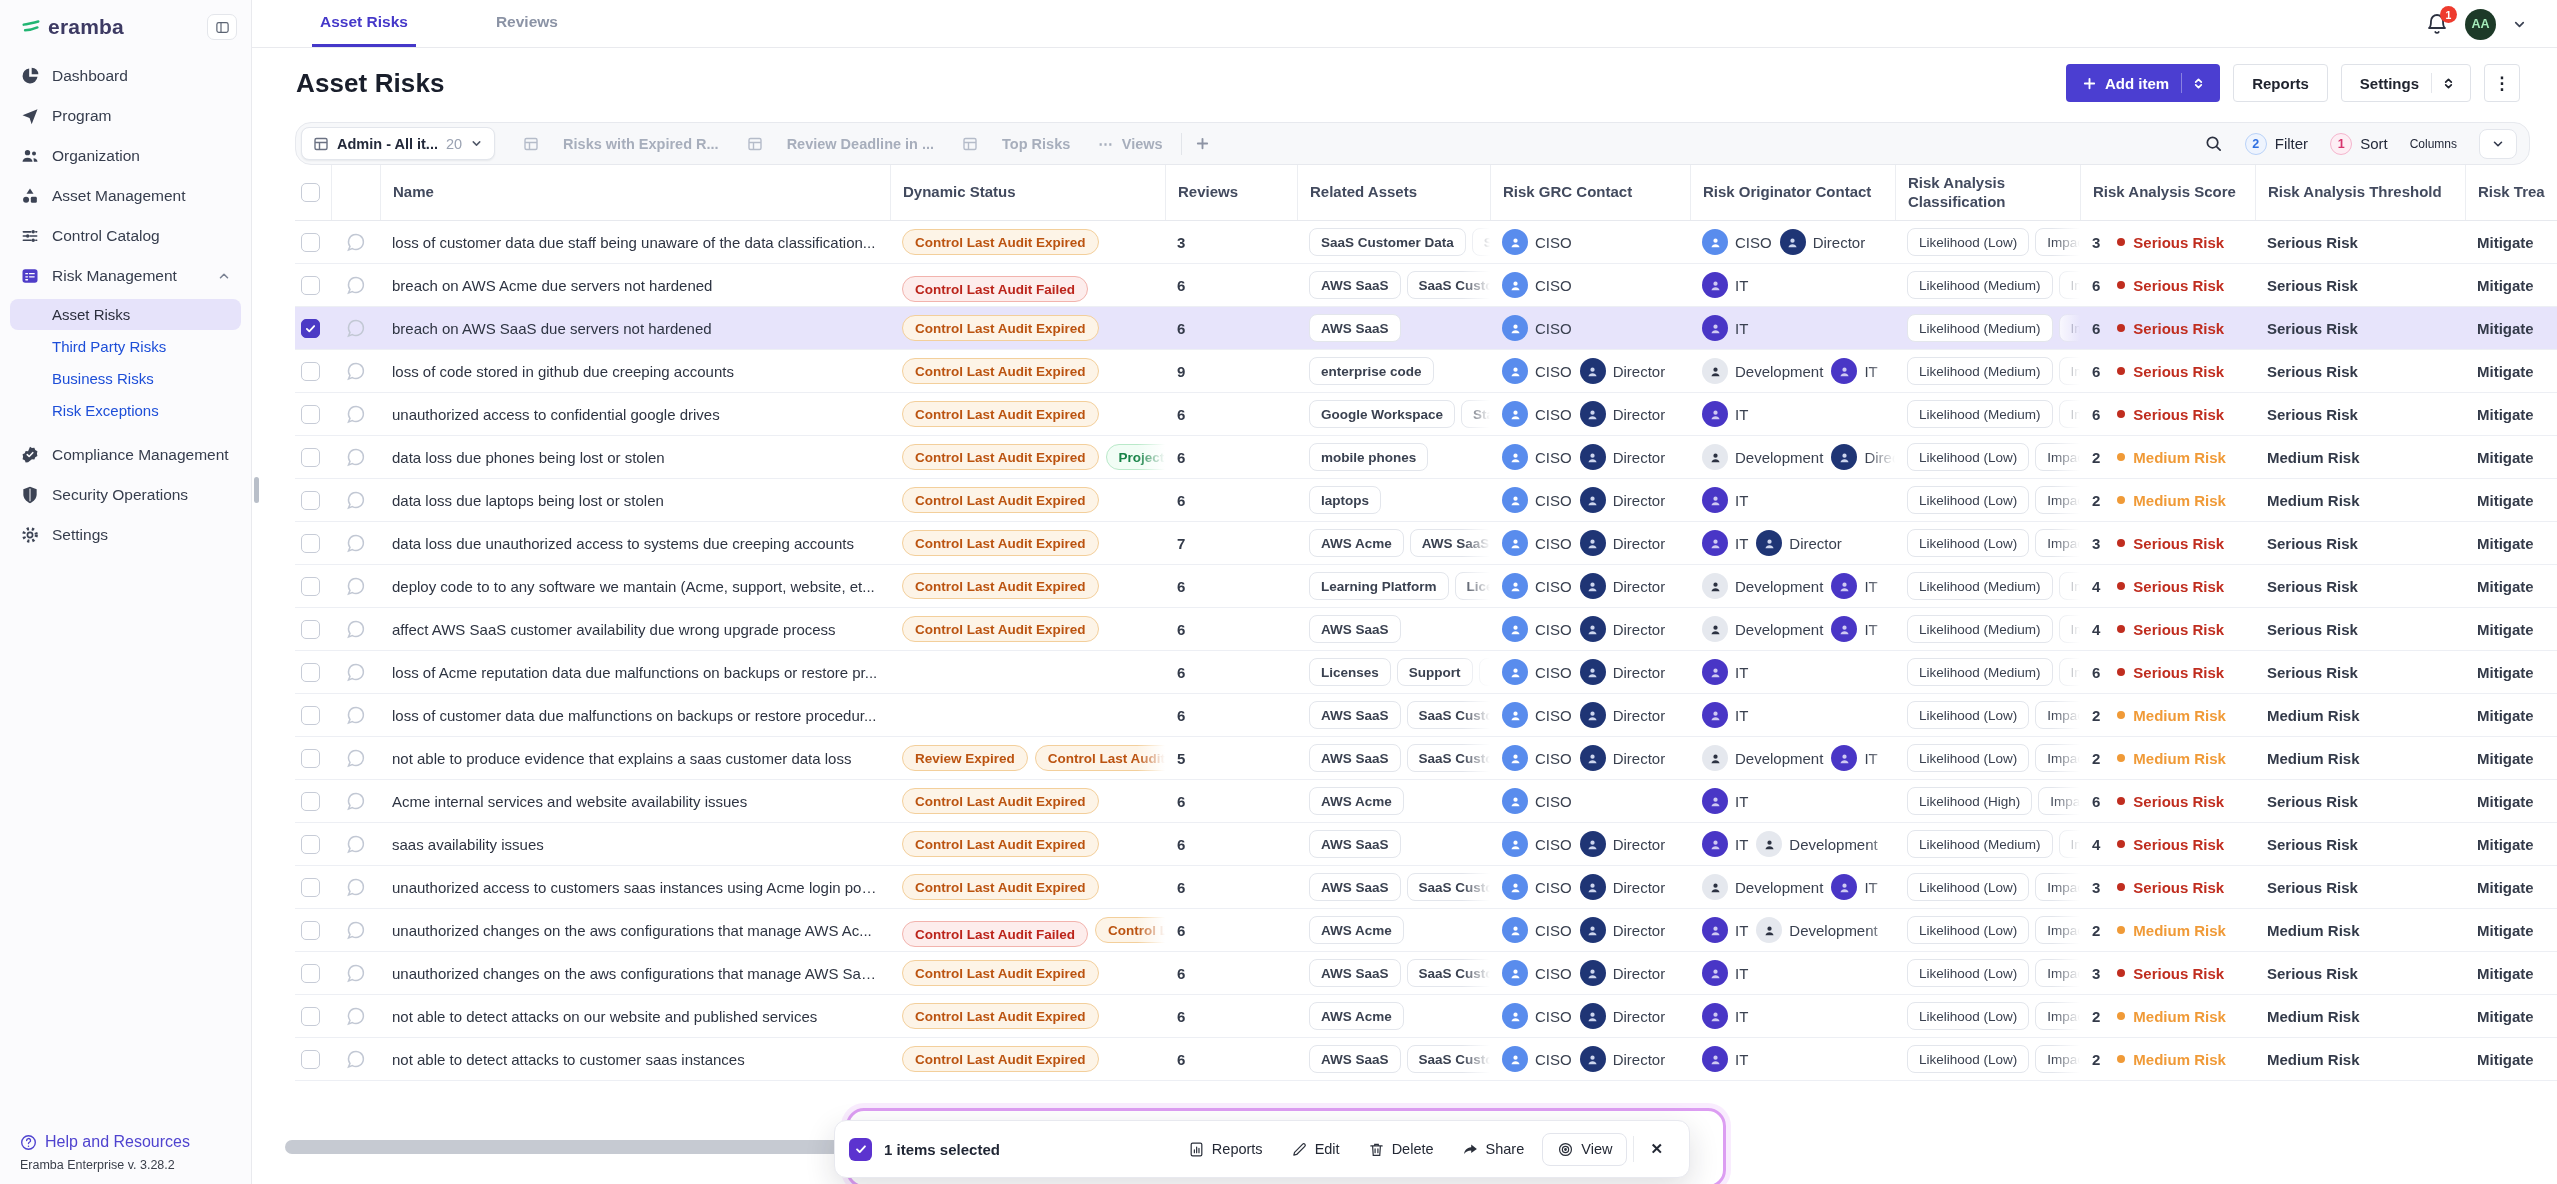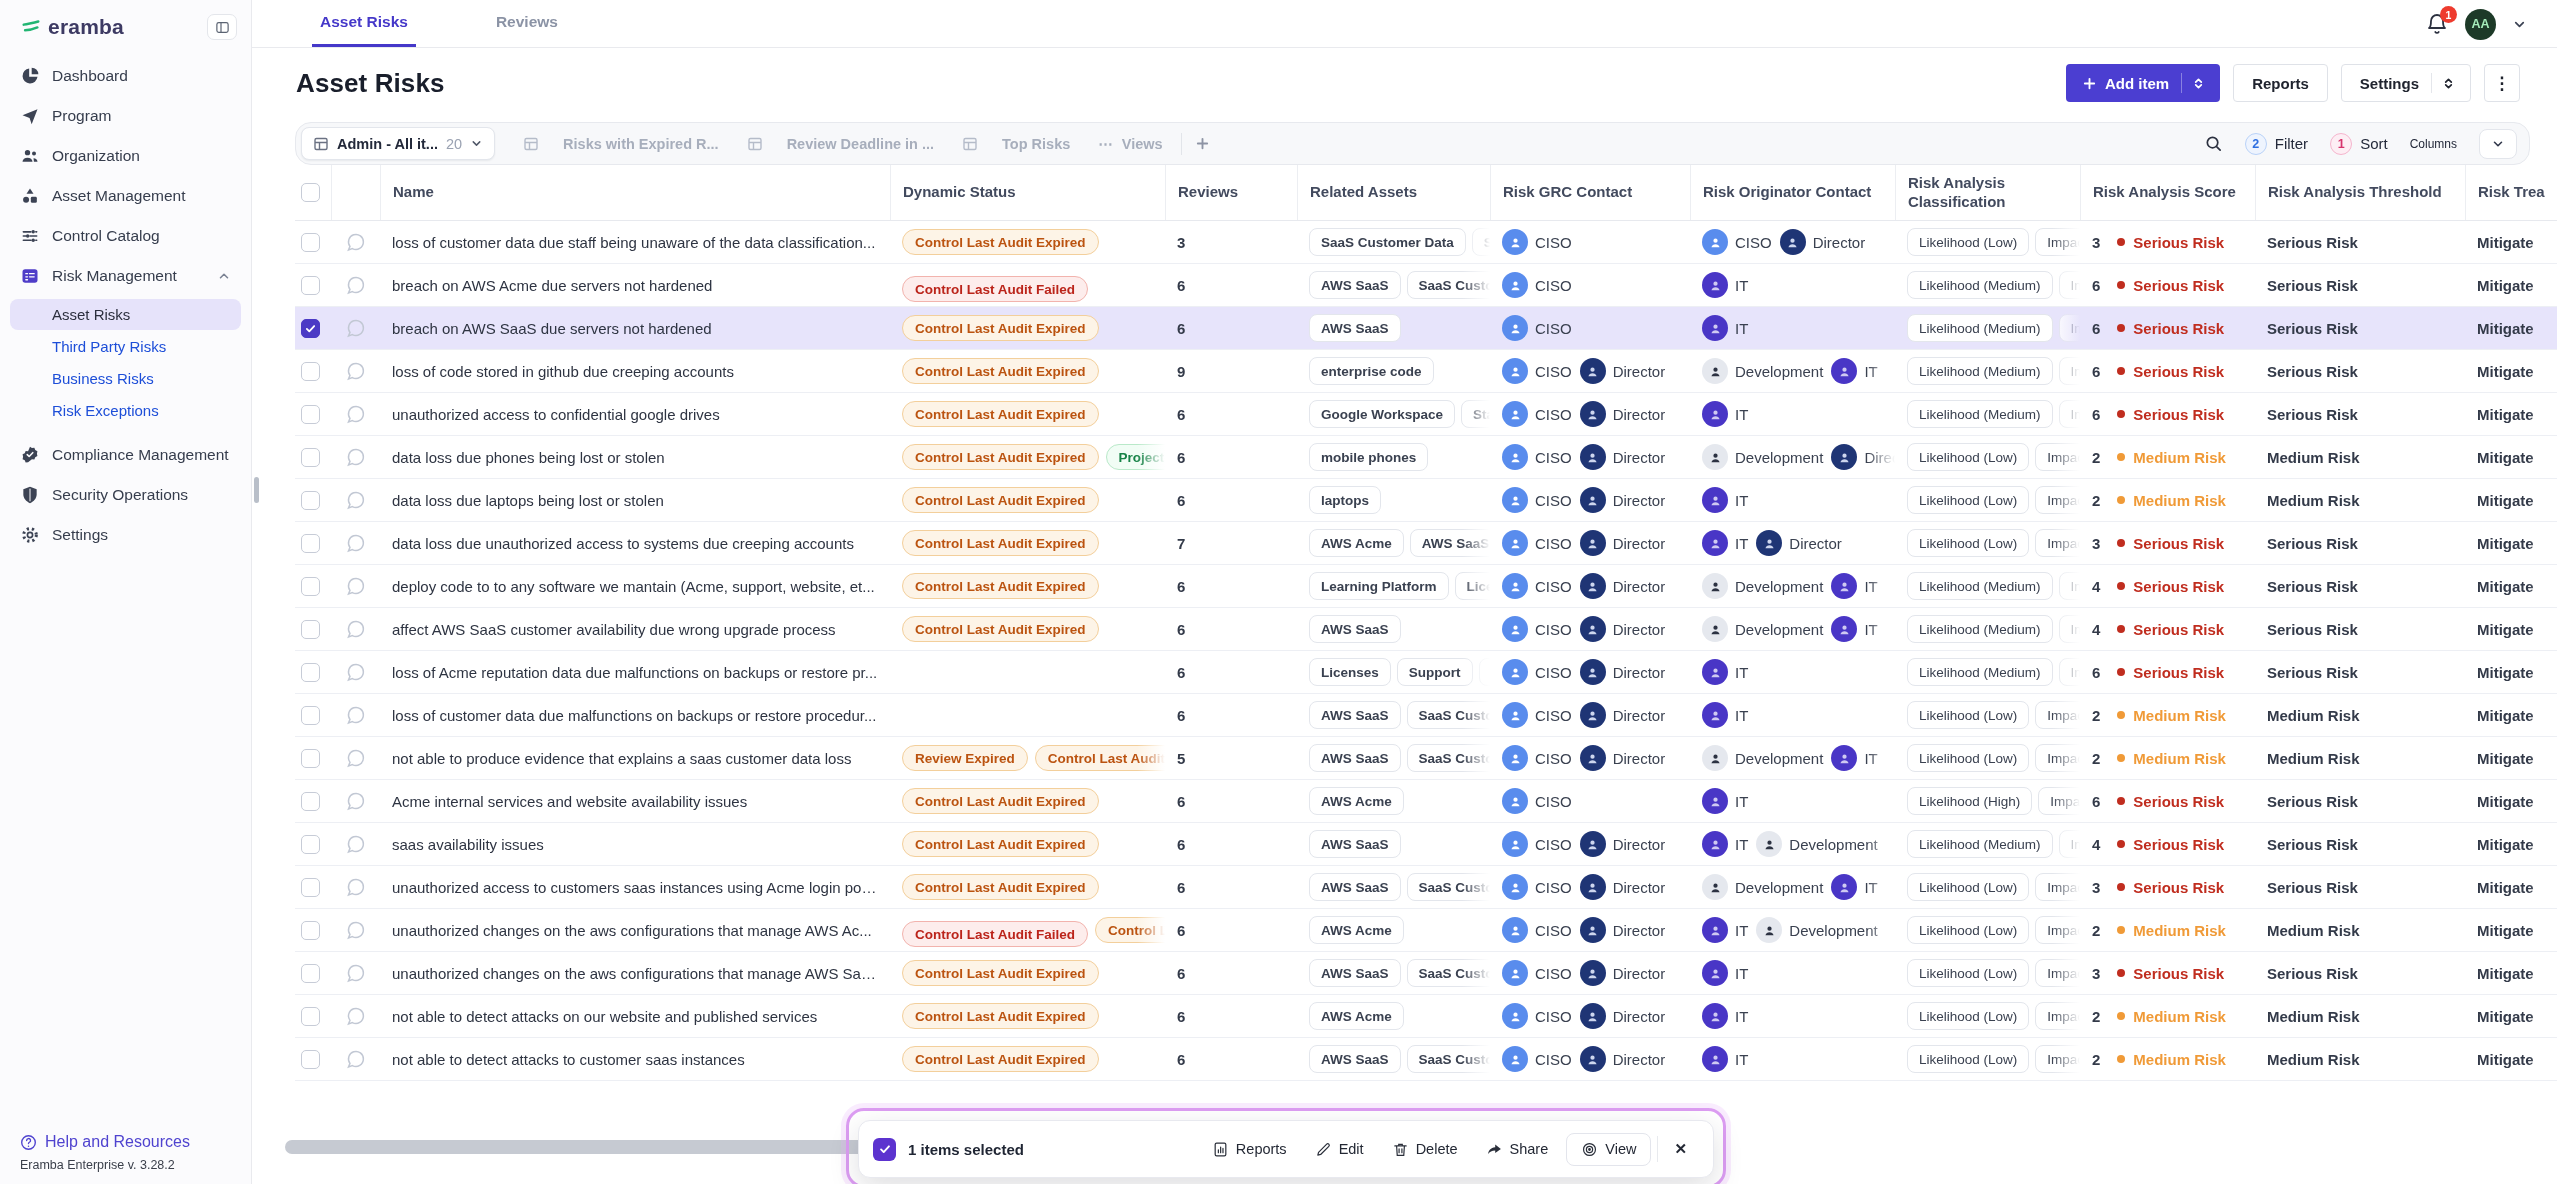--- a/index.html
+++ b/index.html
@@ -122,21 +122,21 @@
   .contact-label { font-size:15px; font-weight:500; color:#3a4150; }
   .score-dot { width:8px; height:8px; border-radius:50%; margin:0 8px 0 17px; flex:0 0 auto; }
   .score-label { font-size:15px; font-weight:600; }
   .serious .score-dot { background:#c02d1f; } .serious .score-label { color:#c02d1f; }
   .medium .score-dot { background:#f09a37; } .medium .score-label { color:#f09a37; }
   .plain-val { font-size:15px; font-weight:600; color:#333a49; }
 
   
   .hscroll-thumb { position:absolute; left:285px; top:1140px; width:635px; height:14px; border-radius:7px; background:#c6cad2; cursor:pointer; }
   .sel-outline { position:absolute; left:846px; top:1108px; width:880px; height:80px; border:3px solid #dc9df2; border-radius:18px; box-shadow:0 0 0 5px rgba(230,180,250,.25); pointer-events:none; }
-  .sel-toolbar { position:absolute; left:858px; top:1120px; width:856px; height:58px; background:#fff; border:1px solid #e8e9ef; border-radius:12px; box-shadow:0 10px 30px rgba(25,28,40,.14); display:flex; align-items:center; padding:0 16px 0 14px; }
+  .sel-toolbar { position:absolute; left:834px; top:1120px; width:856px; height:58px; background:#fff; border:1px solid #e8e9ef; border-radius:12px; box-shadow:0 10px 30px rgba(25,28,40,.14); display:flex; align-items:center; padding:0 16px 0 14px; }
   .sel-cb { width:23px; height:23px; border-radius:6px; background:#5c33cf; display:flex; align-items:center; justify-content:center; cursor:pointer; }
   .sel-cb svg { width:14px; height:14px; }
   .sel-text { margin-left:12px; font-size:15px; font-weight:600; color:#1f2533; }
   .sel-actions { margin-left:auto; display:flex; align-items:center; gap:8px; }
   .sel-act { display:flex; align-items:center; gap:7px; padding:7px 10px; border-radius:8px; font-size:14.5px; font-weight:500; color:#232834; cursor:pointer; }
   .sel-act .icon { width:17px; height:17px; color:#2a2f3a; }
   .sel-act.boxed { border:1px solid #e3e5ec; padding:7px 14px; }
   .sel-div { width:1px; height:26px; background:#e8eaee; margin:0 6px; }
   .sel-close { font-size:15px; font-weight:600; color:#232834; padding:6px 10px; cursor:pointer; }
 </style>

